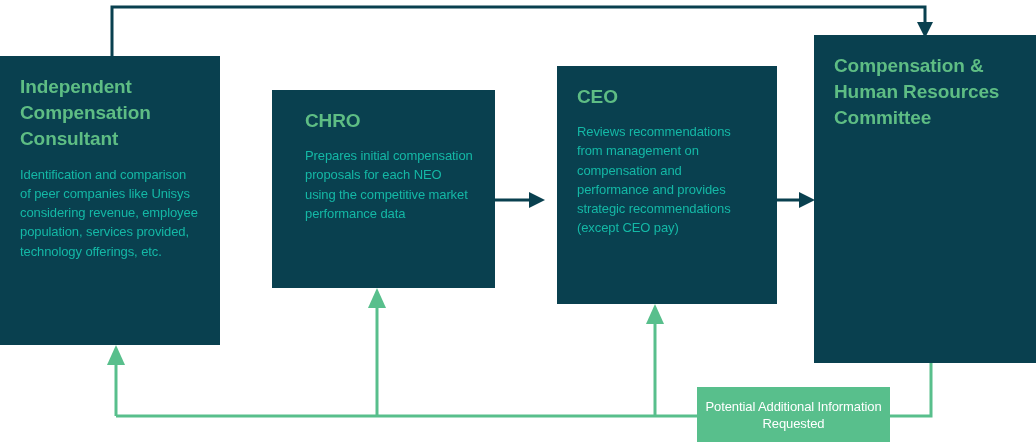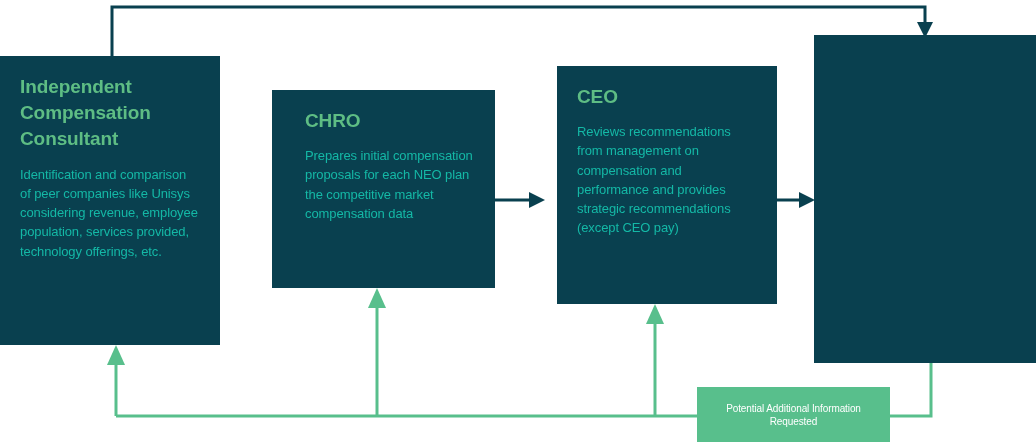--- a/index.html
+++ b/index.html
@@ -82,21 +82,21 @@
     background: #58bf8c;
     display: flex;
     align-items: center;
     justify-content: center;
     z-index: 2;
     box-sizing: border-box;
     padding: 4px 8px;
   }
   .request-label {
     color: #ffffff;
-    font-size: 10px;
+    font-size: 13px;
     line-height: 1.32;
     text-align: center;
     letter-spacing: -0.1px;
   }
 </style>
 </head>
 <body>
 
 <div id="diagram">
 
@@ -141,28 +141,29 @@
     </g>
   </svg>
 
   <div class="node" id="node-consultant">
     <p class="node-title">Independent Compensation Consultant</p>
     <p class="node-body">Identification and comparison of peer companies like Unisys considering revenue, employee population, services provided, technology offerings, etc.</p>
   </div>
 
   <div class="node" id="node-chro">
     <p class="node-title">CHRO</p>
-    <p class="node-body">Prepares initial compensation proposals for each NEO plan the competitive market compensation data</p>
+    <p class="node-body">Prepares initial compensation proposals for each NEO using the competitive market performance data</p>
   </div>
 
   <div class="node" id="node-ceo">
     <p class="node-title">CEO</p>
     <p class="node-body">Reviews recommendations from management on compensation and performance and provides strategic recommendations (except CEO pay)</p>
   </div>
 
   <div class="node" id="node-committee">
+    <p class="node-title">Compensation &amp; Human Resources Committee</p>
   </div>
 
   <div id="node-request">
     <span class="request-label">Potential Additional Information Requested</span>
   </div>
 
 </div>
 
 </body></html>

